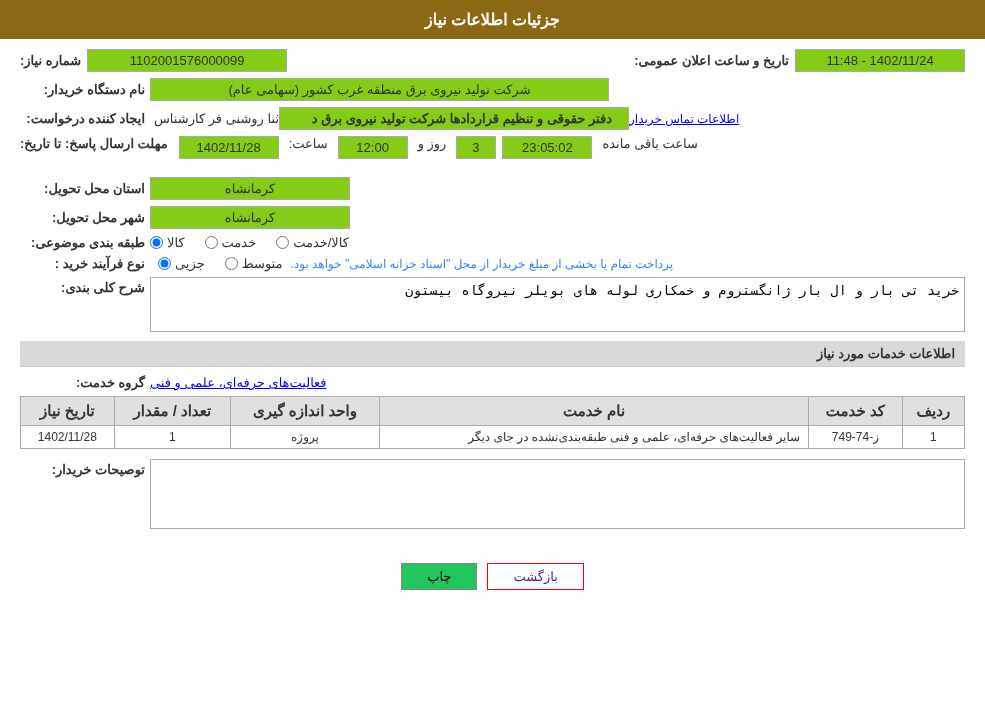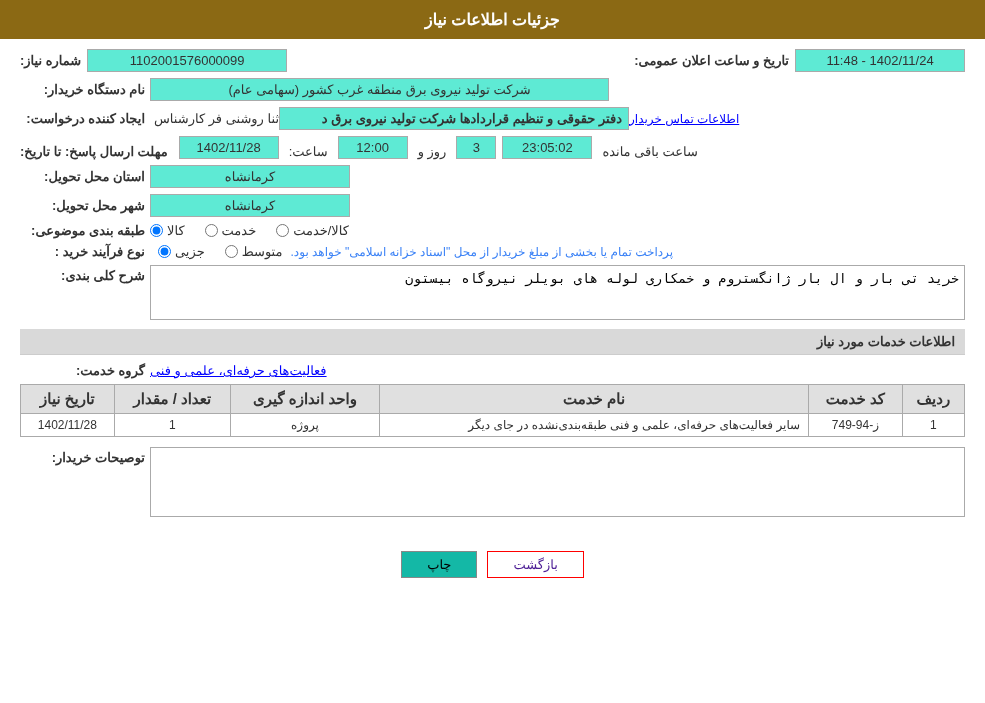--- a/index.html
+++ b/index.html
@@ -43,42 +43,42 @@
     }
     .label {
       font-weight: bold;
       min-width: 130px;
       text-align: right;
       padding-right: 5px;
       white-space: nowrap;
     }
     .input-box {
       border: 1px solid #aaa;
-      background: #5eead4;
-      padding: 3px 6px;
+      background: #84cc16;
+      padding: 3px 16px;
       min-height: 22px;
       display: inline-block;
       text-align: right;
     }
     .input-box.medium {
       width: 200px;
     }
     .input-box.small {
       width: 100px;
     }
     .link-text {
       color: #00f;
       text-decoration: underline;
       cursor: pointer;
     }
     .datetime-row {
       display: flex;
       flex-direction: row-reverse;
-      align-items: flex-end;
-      margin-bottom: 6px;
+      align-items: flex-start;
+      margin-bottom: 18px;
       gap: 6px;
     }
     .datetime-label {
       font-weight: bold;
       min-width: 130px;
       text-align: right;
       padding-right: 5px;
     }
     .radio-group {
       display: flex;
@@ -166,21 +166,21 @@
       padding: 15px 0;
     }
     .btn {
       padding: 5px 25px;
       border: 1px solid #888;
       cursor: pointer;
       font-size: 13px;
       font-family: Tahoma, Arial, sans-serif;
     }
     .btn-print {
-      background: #14b8a6;
+      background: #22c55e;
     }
     .btn-back {
       background: #fff;
       border: 1px solid #f00;
       color: #4c1d95;
     }
     .header-announce-row {
       display: flex;
       flex-direction: row-reverse;
       align-items: center;
@@ -316,21 +316,21 @@
             <th>کد خدمت</th>
             <th>نام خدمت</th>
             <th>واحد اندازه گیری</th>
             <th>تعداد / مقدار</th>
             <th>تاریخ نیاز</th>
           </tr>
         </thead>
         <tbody id="services-tbody">
         <tr>
       <td>1</td>
-      <td>ز-94-749</td>
+      <td>ز-74-749</td>
       <td style="text-align:right;">سایر فعالیت‌های حرفه‌ای، علمی و فنی طبقه‌بندی‌نشده در جای دیگر</td>
       <td>پروژه</td>
       <td>1</td>
       <td>1402/11/28</td>
     </tr>
           </tbody>
       </table>
     </div>
 
     <div class="needs-row">

